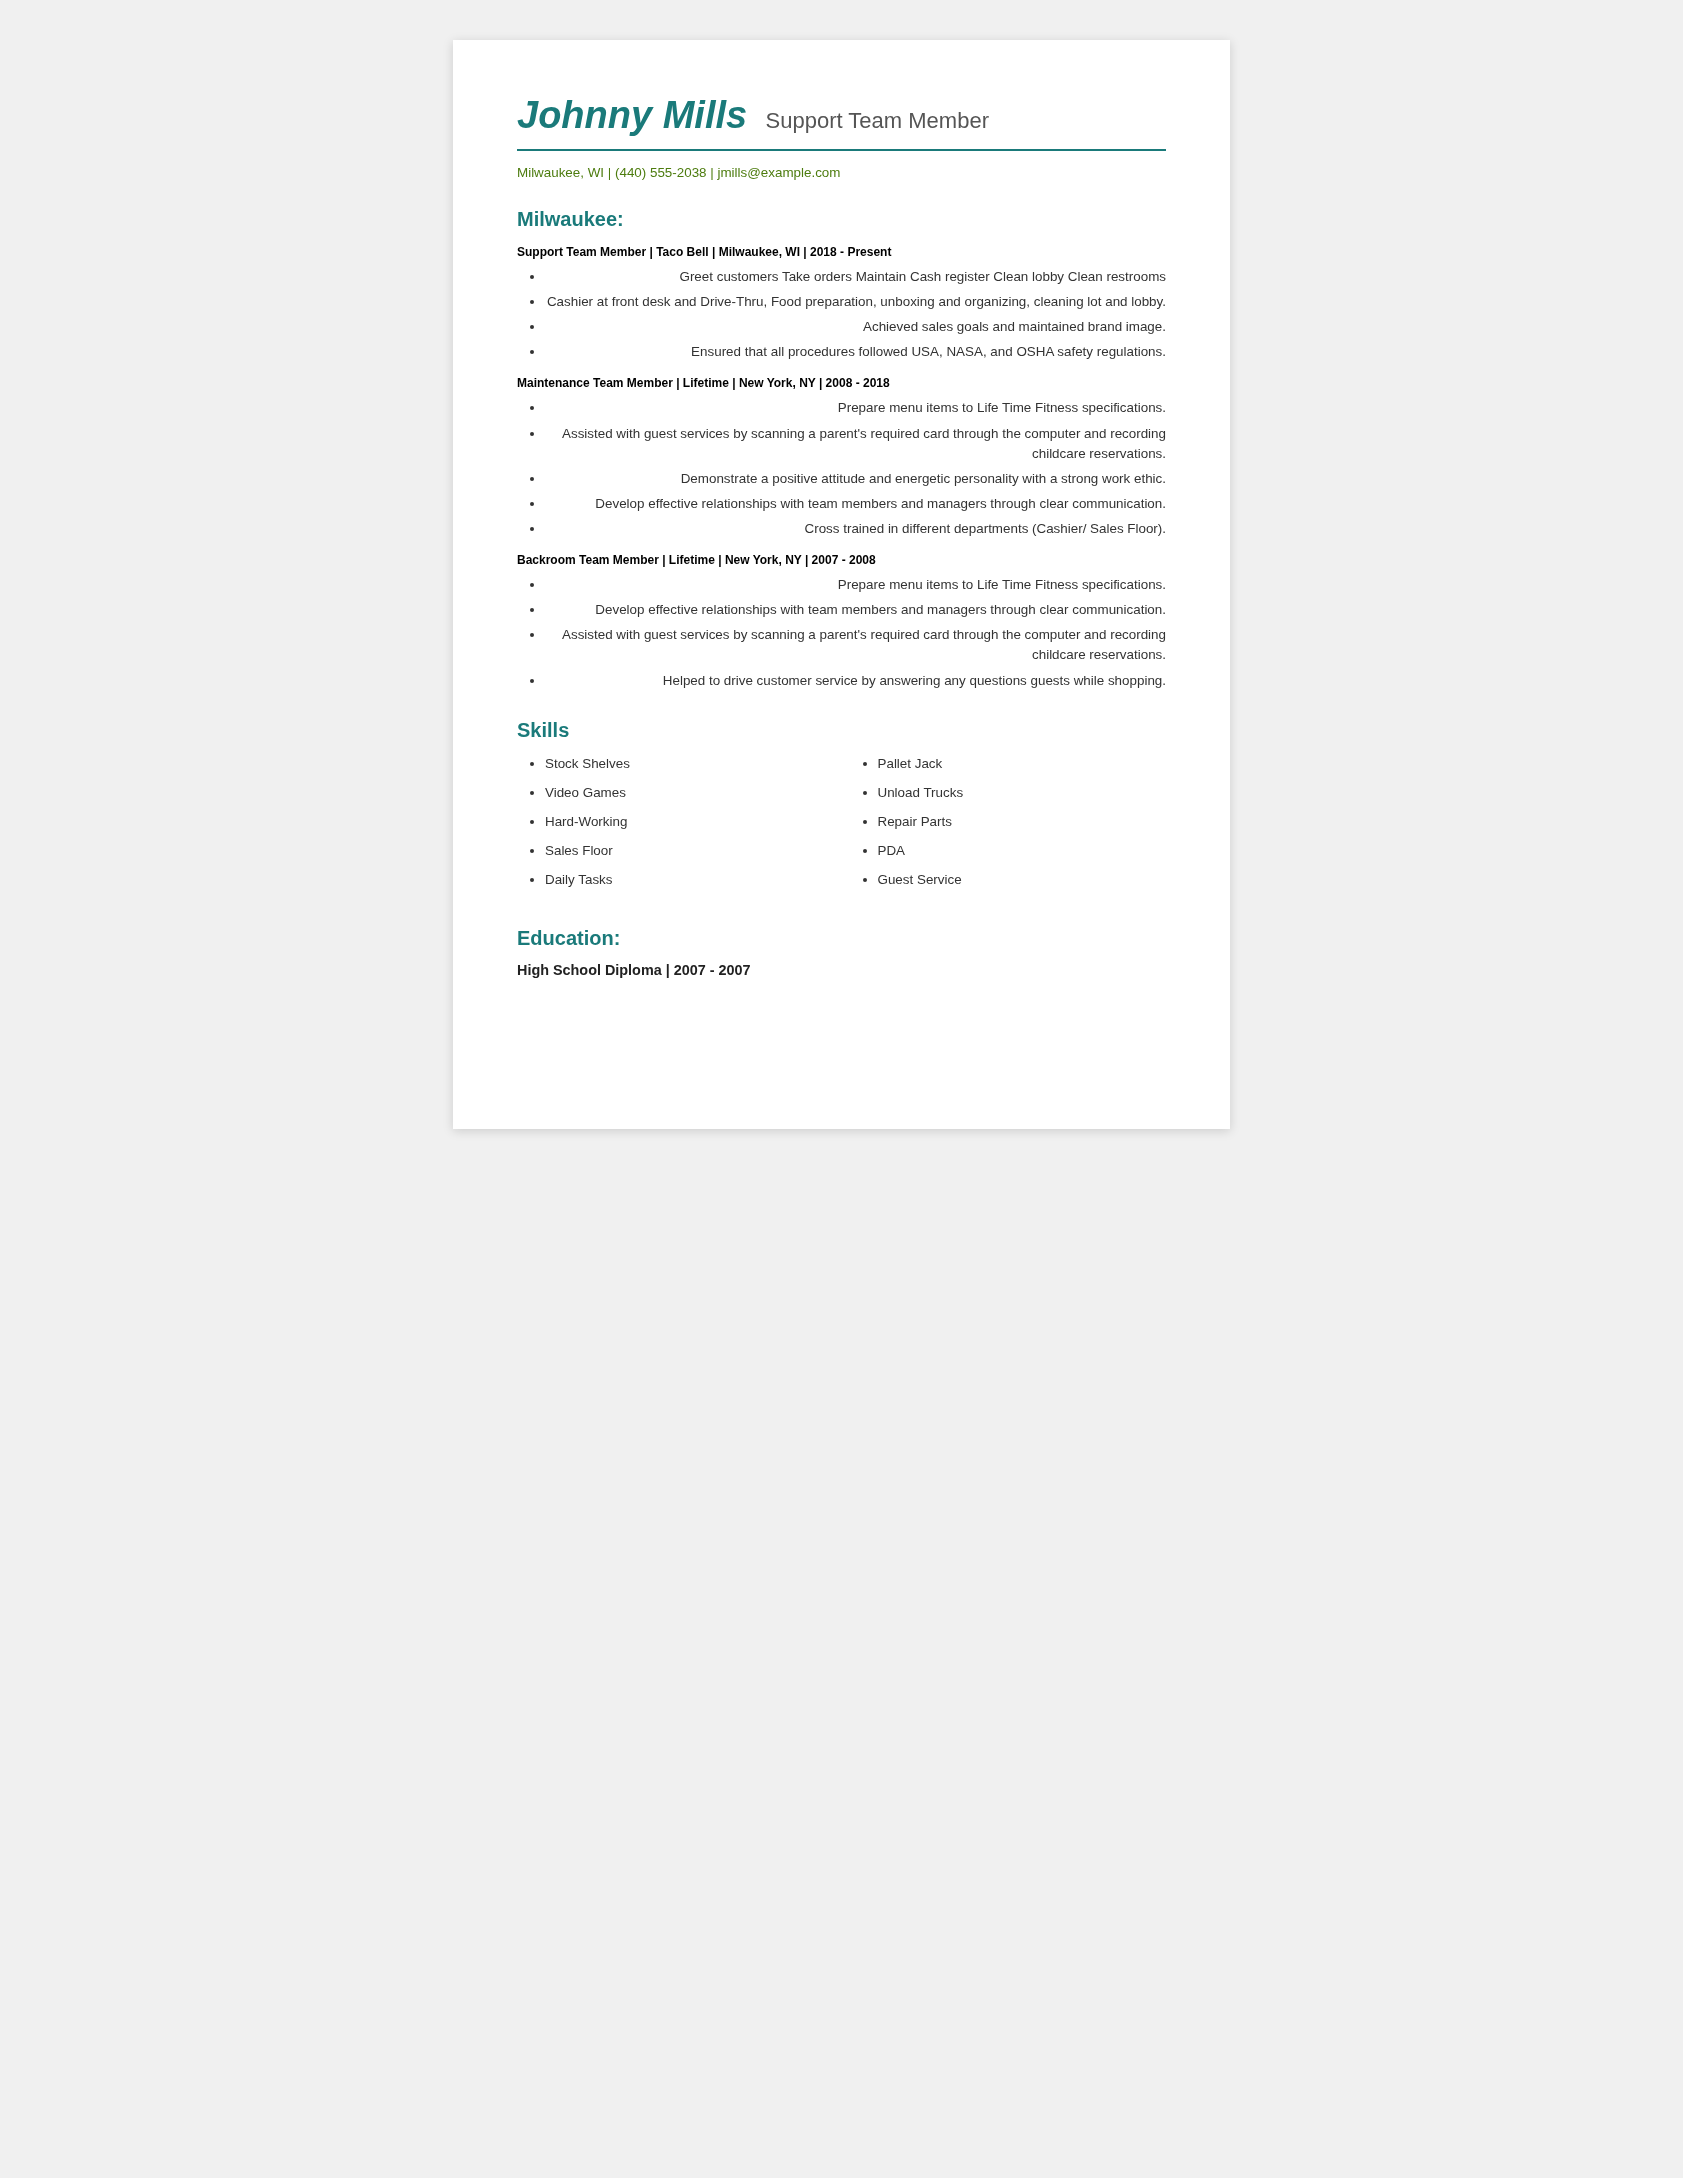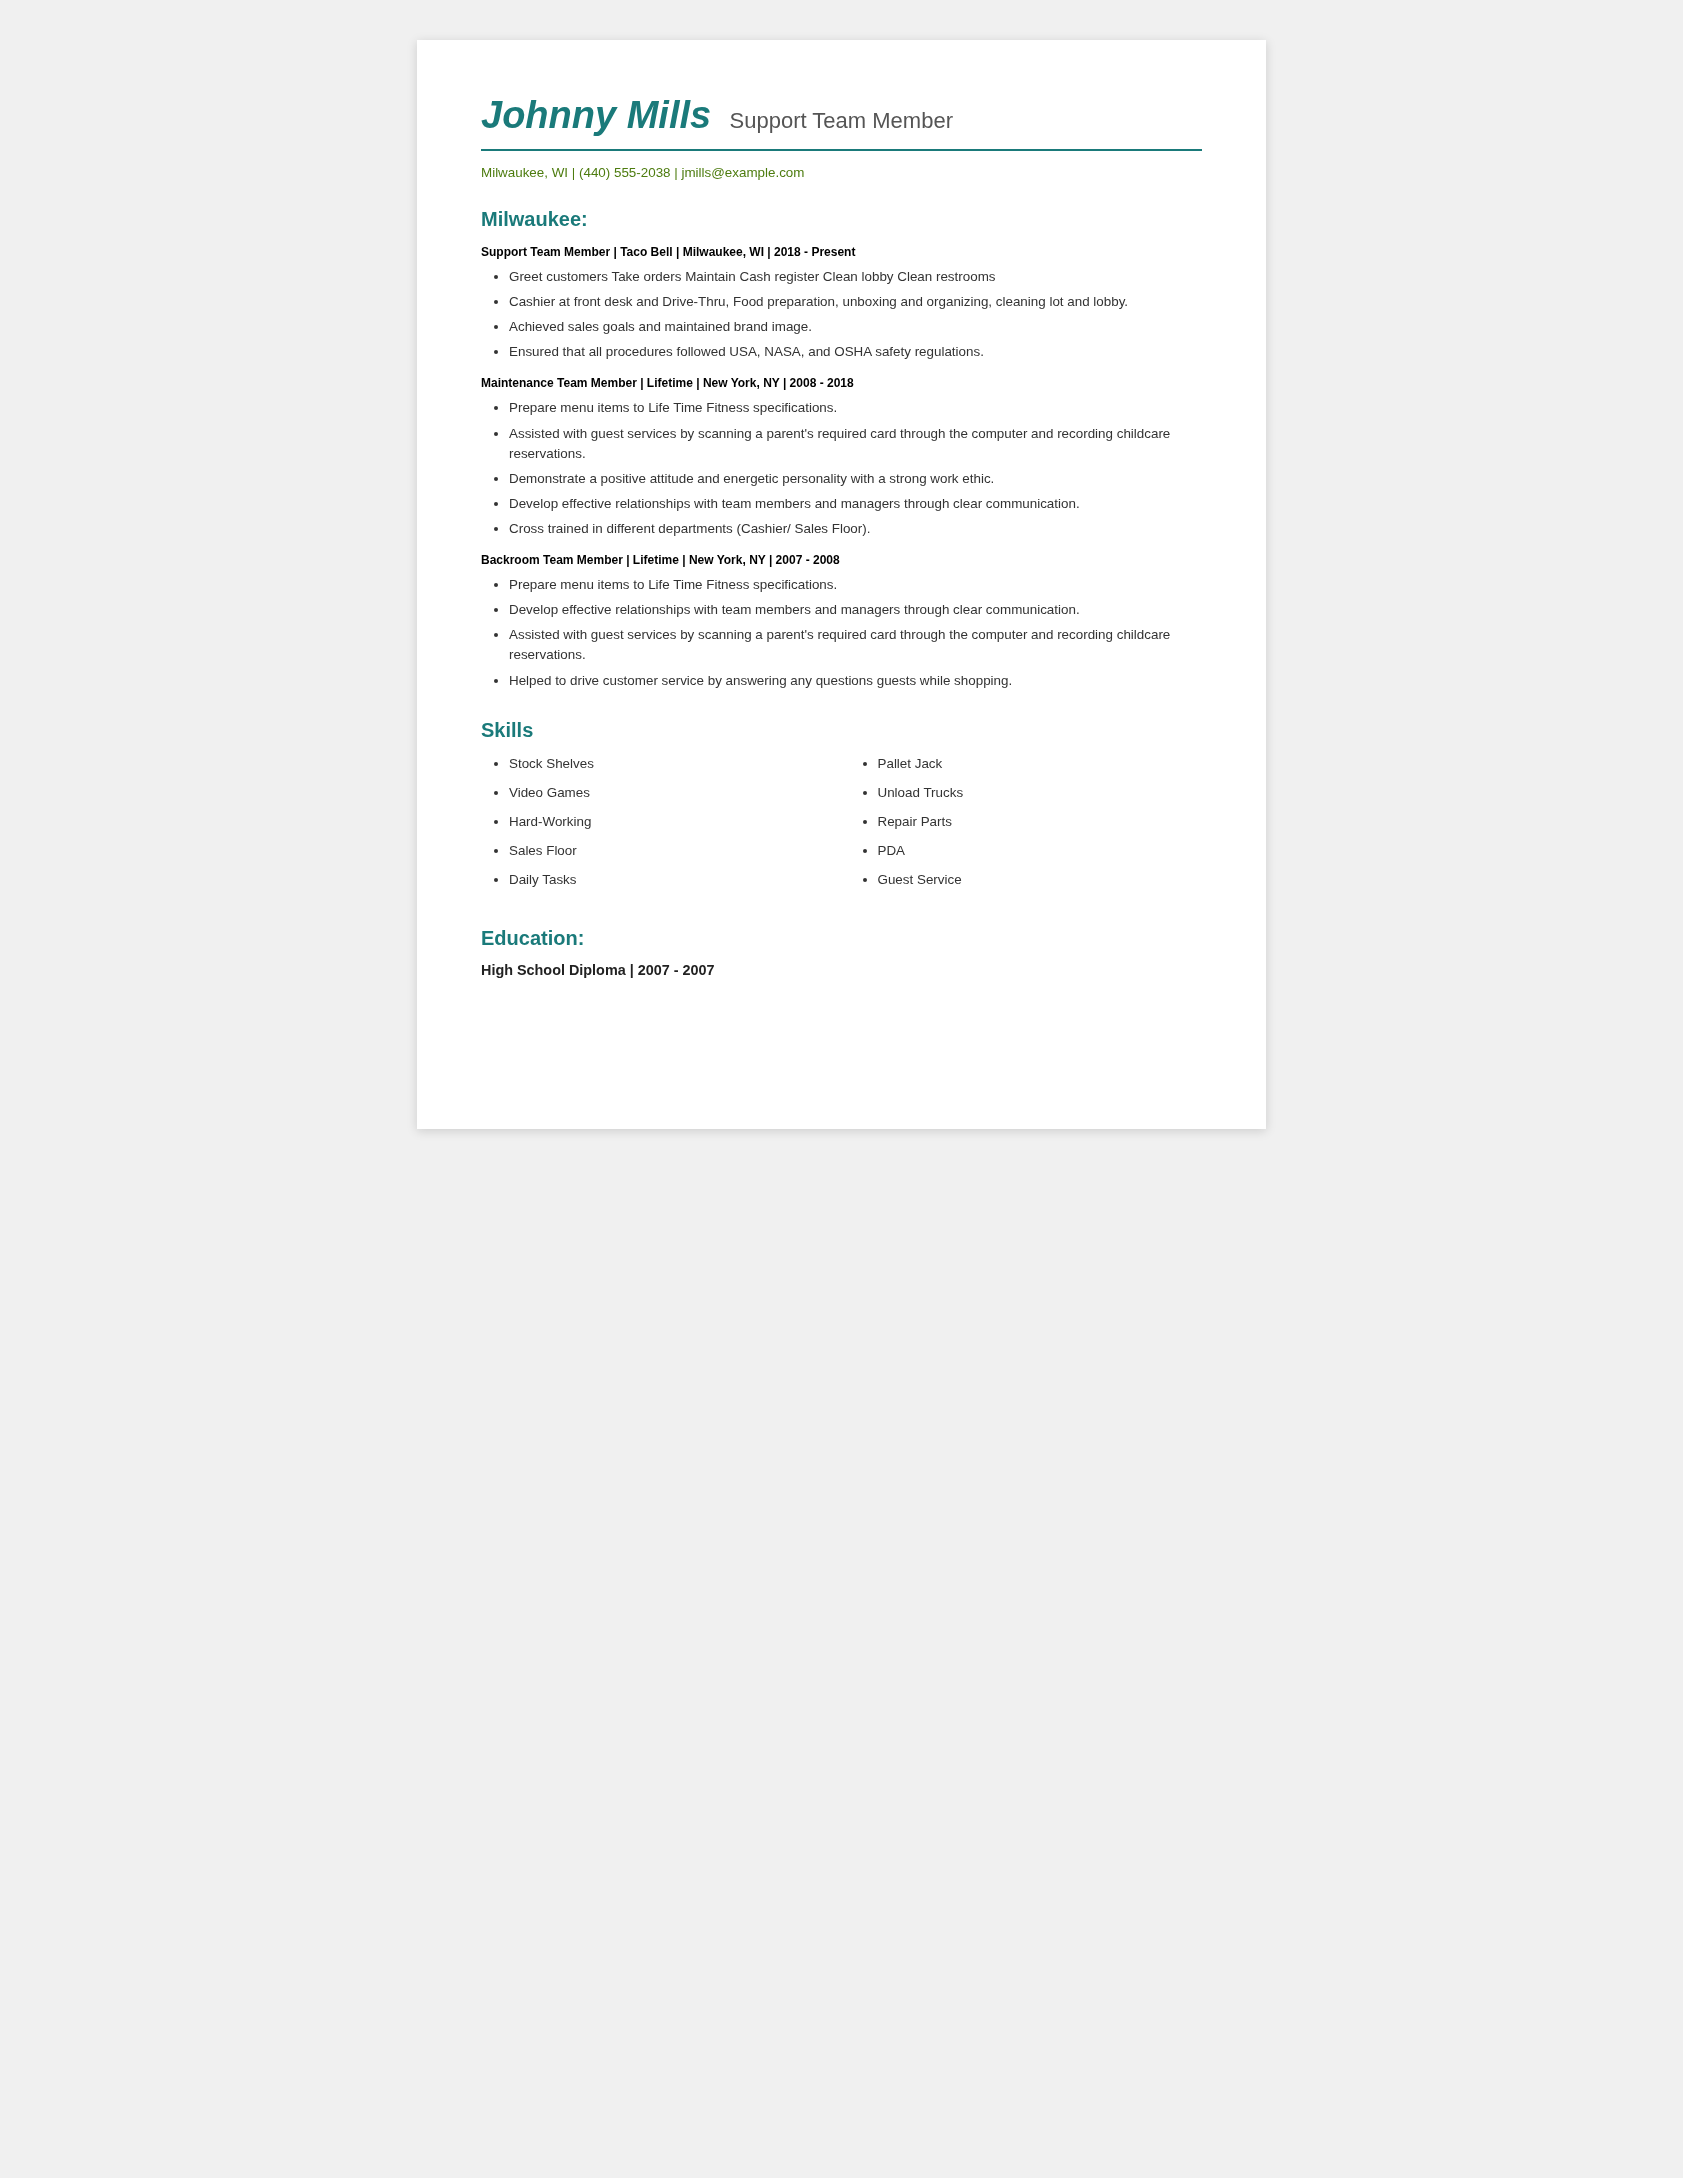--- a/index.html
+++ b/index.html
@@ -11,21 +11,21 @@
     body {
       background: #f0f0f0;
       font-family: Arial, Helvetica, sans-serif;
       display: flex;
       justify-content: center;
       padding: 40px 20px;
     }
 
     .resume-page {
       background: #ffffff;
-      width: 849px;
+      width: 777px;
       min-height: 1089px;
       padding: 54px 64px 69px 64px;
       box-shadow: 0 2px 10px rgba(0,0,0,0.15);
     }
 
     .header-name {
       font-size: 38px;
       font-weight: 900;
       color: #1a7a7a;
       display: inline;
@@ -66,20 +66,21 @@
       font-weight: bold;
       color: #000000;
       margin-bottom: 8px;
       margin-top: 14px;
     }
 
     .bullet-list {
       list-style: disc;
       padding-left: 28px;
       margin-bottom: 6px;
+      text-align: right;
     }
 
     .bullet-list li {
       font-size: 13.4px;
       color: #333333;
       margin-bottom: 5px;
       line-height: 1.5;
     }
 
     .skills-section {

